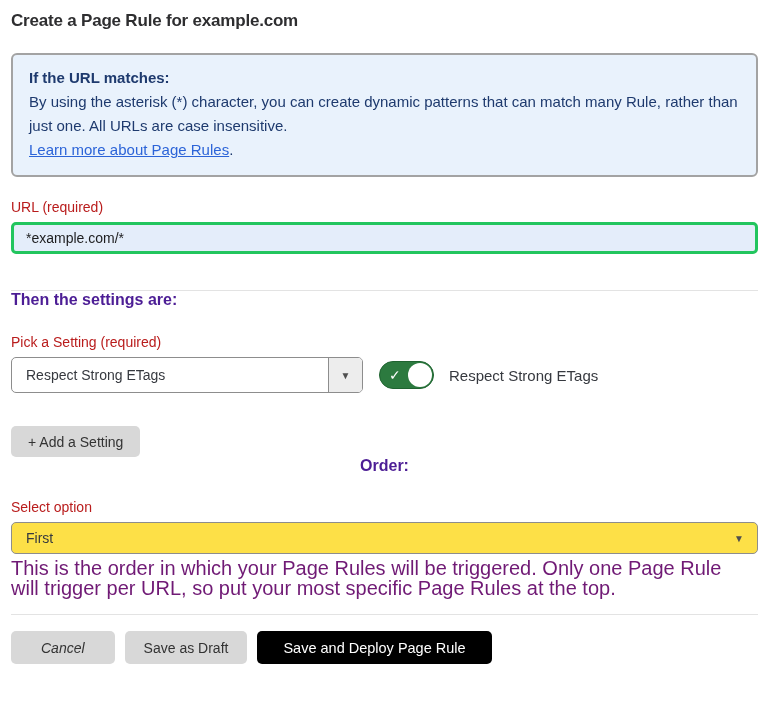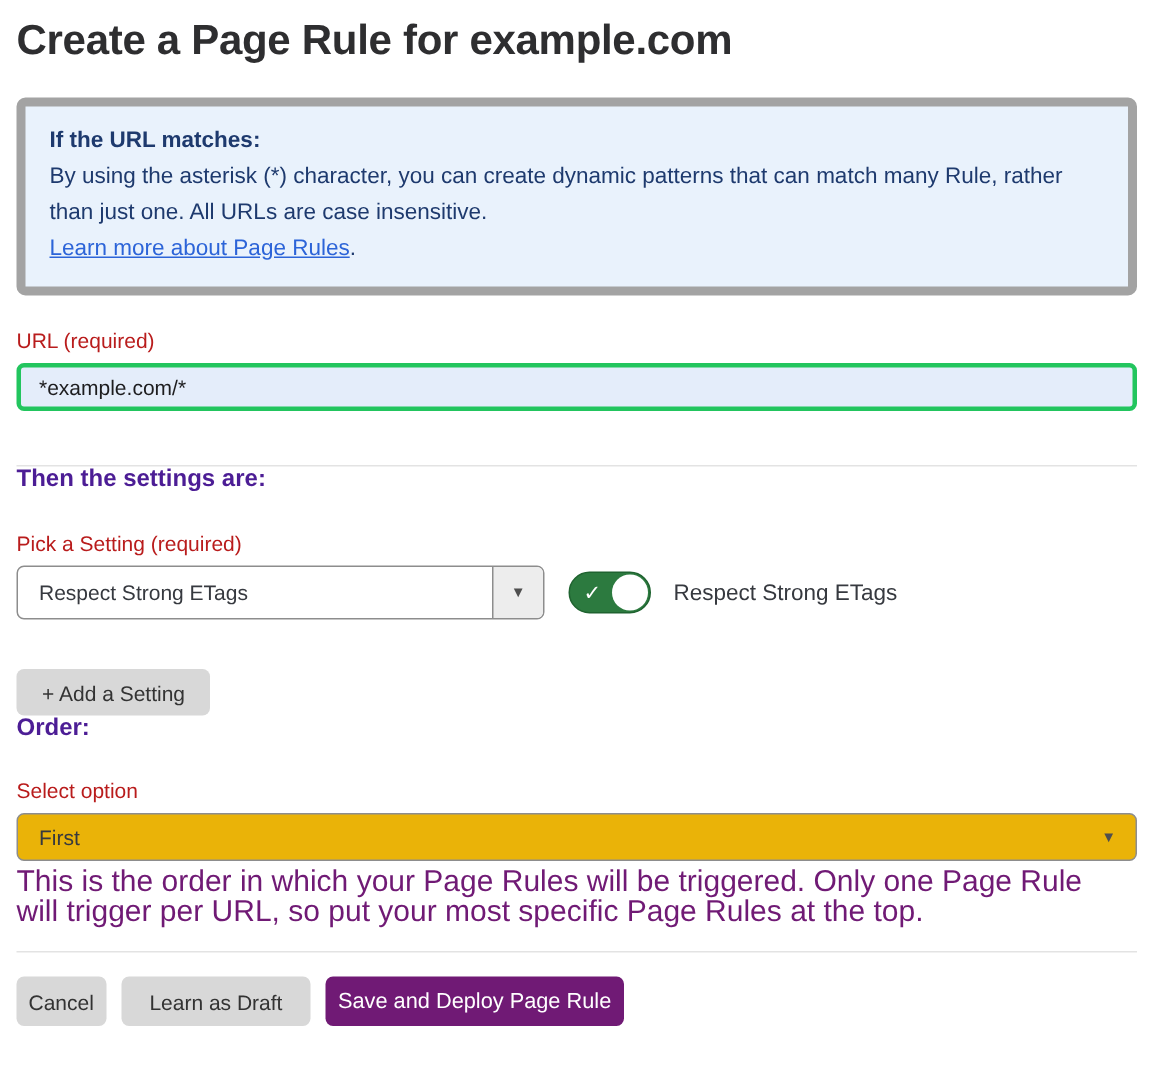--- a/index.html
+++ b/index.html
@@ -7,28 +7,28 @@
   body {
     width: 769px; height: 718px;
     background: #ffffff;
     font-family: "Liberation Sans", sans-serif;
     color: #303030;
     overflow: hidden;
   }
   .container { padding: 0 11px; }
 
   h1.page-title {
-    font-size: 28px; font-weight: 700; color: #2e2e30;
+    font-size: 17px; font-weight: 700; color: #2e2e30;
     letter-spacing: -0.2px;
     margin: 11px 0 22px 0;
   }
 
   .info-box {
     background: #e9f2fc;
-    border: 6px solid #a3a3a3;
+    border: 2px solid #a3a3a3;
     border-radius: 6px;
     padding: 11px 16px 13px 16px;
     font-size: 15px;
     line-height: 24px;
     color: #1e3a6e;
   }
   .info-box .info-heading { font-weight: 700; margin: 0; }
   .info-box p { margin: 0; }
   .info-box a.learn-link {
     color: #2c64d8;
@@ -145,27 +145,27 @@
     background: #d8d8d8;
     color: #333333;
     font-size: 14px;
   }
   .add-setting-btn {
     margin-top: 33px;
     height: 31px;
     padding: 0 17px;
   }
 
-  .order-heading { margin-top: 38px; }
+  .order-heading { margin-top: 38px; text-align: center; }
   .order-label { margin-top: 24px; }
 
   .order-select {
     width: 100%;
     height: 32px;
-    background: #eab308;
+    background: #fde047;
     border: 1px solid #8d8d8d;
     border-radius: 5px;
     display: flex; align-items: center; justify-content: space-between;
     padding: 0 13px 0 14px;
     font-size: 14px;
     color: #36393f;
     cursor: pointer;
   }
   .order-select .chevron {
     color: #4f4f4f;
@@ -180,27 +180,27 @@
     max-width: 730px;
   }
 
   .footer-row {
     display: flex;
     align-items: center;
     gap: 10px;
     margin-top: 16px;
   }
   .footer-row .btn { height: 33px; }
-  .cancel-btn { padding: 0 8px; }
+  .cancel-btn { padding: 0 30px; font-style: italic; }
   .save-draft-btn { padding: 0 19px; }
   .btn-primary {
-    background: #701a75;
+    background: #000000;
     color: #ffffff;
     font-size: 14.5px;
-    padding: 0 8px;
+    padding: 0 26px;
   }
 </style>
 </head>
 <body>
 
 <div class="container">
 
   <h1 class="page-title">Create a Page Rule for example.com</h1>
 
   <div class="info-box">
@@ -242,17 +242,17 @@
     <span>First</span>
     <span class="chevron">▼</span>
   </div>
 
   <p class="order-help">This is the order in which your Page Rules will be triggered. Only one Page Rule will trigger per URL, so put your most specific Page Rules at the top.</p>
 
   <hr class="divider divider-2">
 
   <div class="footer-row">
     <button class="btn btn-gray cancel-btn">Cancel</button>
-    <button class="btn btn-gray save-draft-btn">Learn as Draft</button>
+    <button class="btn btn-gray save-draft-btn">Save as Draft</button>
     <button class="btn btn-primary">Save and Deploy Page Rule</button>
   </div>
 
 </div>
 
 </body></html>

